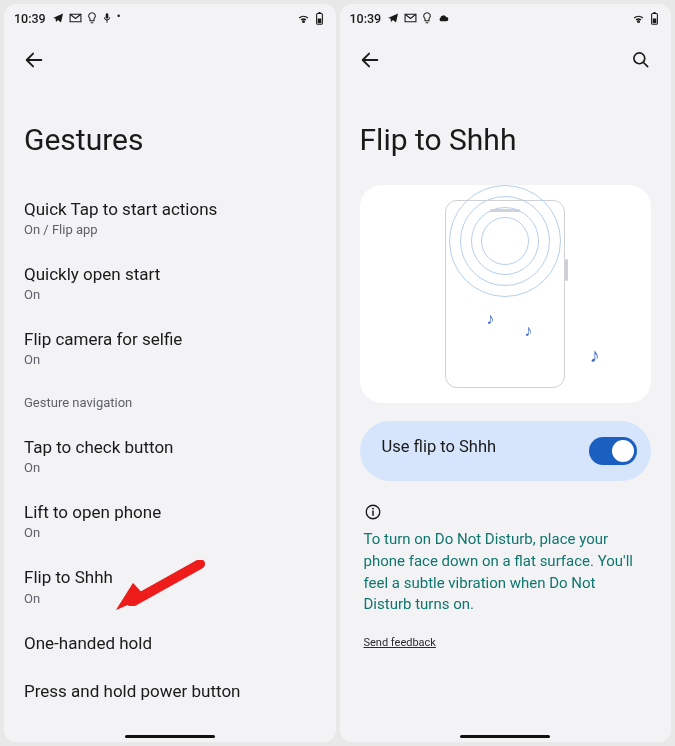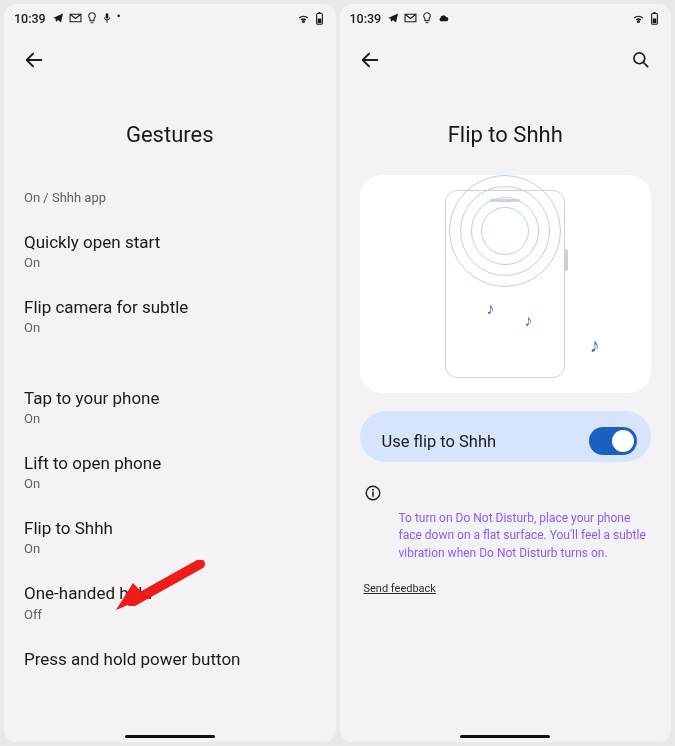--- a/index.html
+++ b/index.html
@@ -41,25 +41,24 @@
       align-items: center;
       justify-content: space-between;
       padding: 14px 16px 8px 16px;
     }
     .back-btn, .search-btn {
       width: 28px; height: 28px;
       display: flex; align-items: center; justify-content: center;
       cursor: pointer;
     }
     .page-title {
-      font-size: 22px;
+      font-size: 30px;
       font-weight: 400;
       color: #1a1a1a;
       padding: 40px 20px 28px 20px;
-      text-align: center;
     }
     .list { padding: 0 20px; }
     .list-item { padding: 13px 0; cursor: pointer; }
     .li-title { font-size: 17px; color: #1a1a1a; line-height: 1.3; }
     .li-sub { font-size: 13px; color: #5f6168; margin-top: 2px; }
     .nav-pill {
       position: absolute;
       bottom: 4px; left: 50%; transform: translateX(-50%);
       width: 90px; height: 3px; border-radius: 3px; background: #111;
     }
@@ -102,39 +101,38 @@
     .circles span:nth-child(2){ width: 68px; height: 68px; }
     .circles span:nth-child(3){ width: 90px; height: 90px; }
     .circles span:nth-child(4){ width: 112px; height: 112px; }
     .note {
       position: absolute; color: #3b67c7; font-size: 16px;
     }
     .toggle-card {
       margin: 18px 20px 0 20px;
       background: #d6e5fb;
       border-radius: 30px;
-      padding: 16px 14px 7px 22px;
-      display: flex; align-items: center; justify-content: space-between;
+      padding: 16px 14px 16px 22px;
+      display: flex; justify-content: space-between;
     }
     .toggle-label { font-size: 16.5px; color: #1a1a1a; }
     .toggle {
       width: 48px; height: 28px; border-radius: 14px;
       background: #1b5fc1; position: relative;
     }
     .toggle::after {
       content: ""; position: absolute; right: 3px; top: 3px;
       width: 22px; height: 22px; border-radius: 50%; background: #fff;
     }
     .info-row {
       display: flex; align-items: center; padding: 22px 24px 2px 24px;
     }
     .info-text {
-      font-size: 12px; color: #8b5cf6; line-height: 1.45;
+      font-size: 15px; color: #0f766e; line-height: 1.45;
       padding: 6px 24px 0 24px;
-      margin-left: 35px;
     }
     .feedback-link {
       font-size: 11px; color: #2a2c30;
       padding: 20px 24px 0 24px;
       text-decoration: underline; cursor: pointer; width: fit-content;
     }
     
     .red-arrow {
       position: absolute;
       top: 554px; left: 112px;
@@ -184,47 +182,48 @@
       <svg width="22" height="22" viewBox="0 0 24 24">
           <path d="M20 12H5M11 5l-7 7 7 7" stroke="#1a1a1a" stroke-width="2" fill="none" stroke-linecap="round" stroke-linejoin="round"></path>
         </svg>
     </div>
   </div>
 
   <div class="page-title">Gestures</div>
 
   <div class="list">
     <div class="list-item">
-      <div class="li-sub">On / Shhh app</div>
+      <div class="li-title">Quick Tap to start actions</div>
+      <div class="li-sub">On / Flip app</div>
     </div>
     <div class="list-item">
       <div class="li-title">Quickly open start</div>
       <div class="li-sub">On</div>
     </div>
     <div class="list-item">
-      <div class="li-title">Flip camera for subtle</div>
-      <div class="li-sub">On</div>
-    </div>
-    <div class="list-item">
-    </div>
-    <div class="list-item">
-      <div class="li-title">Tap to your phone</div>
+      <div class="li-title">Flip camera for selfie</div>
+      <div class="li-sub">On</div>
+    </div>
+    <div class="list-item">
+      <div class="li-sub">Gesture navigation</div>
+    </div>
+    <div class="list-item">
+      <div class="li-title">Tap to check button</div>
       <div class="li-sub">On</div>
     </div>
     <div class="list-item">
       <div class="li-title">Lift to open phone</div>
       <div class="li-sub">On</div>
     </div>
     <div class="list-item">
       <div class="li-title">Flip to Shhh</div>
       <div class="li-sub">On</div>
     </div>
     <div class="list-item">
       <div class="li-title">One-handed hold</div>
-      <div class="li-sub">Off</div>
     </div>
     <div class="list-item" style="padding-bottom:2px">
       <div class="li-title">Press and hold power button</div>
     </div>
   </div>
 
   <div class="nav-pill"></div>
 
   <svg class="red-arrow" width="90" height="52" viewBox="0 0 90 52">
     <defs>

